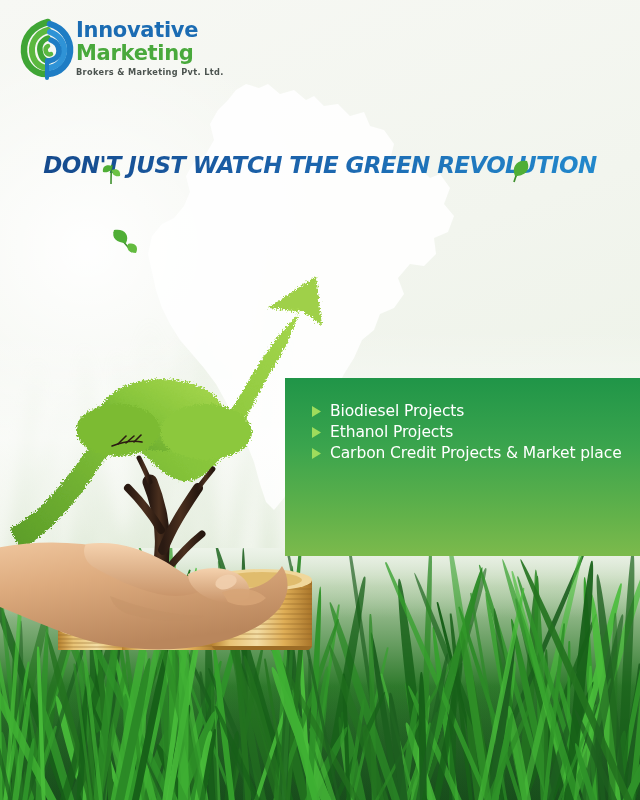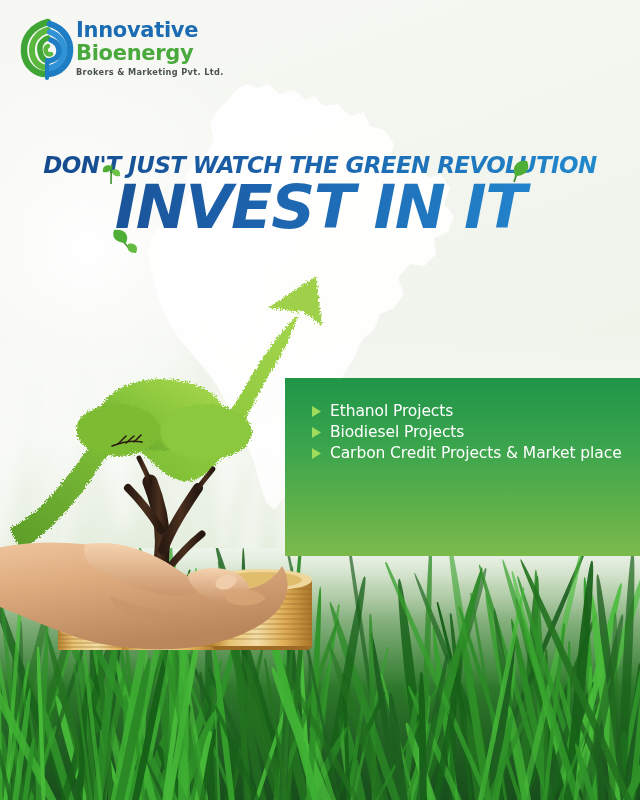--- a/index.html
+++ b/index.html
@@ -213,28 +213,27 @@
           <path d="M30,30 C28,31 27,33 28,36 C29,38 31,39 33,38" stroke="#5bb83f" stroke-width="4.5"></path>
           <path d="M30,58 C42,57 51,48 52,36 C53,23 45,12 32,8" stroke="#1f7dc4" stroke-width="6.5"></path>
           <path d="M30,52 C39,51 45,45 46,36 C47,27 41,19 32,16" stroke="#2f93d6" stroke-width="6"></path>
           <path d="M31,45 C37,44 41,40 41,35 C41,30 38,26 33,24" stroke="#1f7dc4" stroke-width="5.5"></path>
         </g>
         <path d="M29,44 L29,62" stroke="#1f7dc4" stroke-width="4" stroke-linecap="round"></path>
       </svg>
     </div>
     <div class="logo-text">
       <span class="logo-l1">Innovative</span>
-      <span class="logo-l2">Bioenergy</span>
+      <span class="logo-l2">Marketing</span>
       <span class="logo-l3">Brokers &amp; Marketing Pvt. Ltd.</span>
     </div>
   </div>
 
   <div class="headline">
     <span class="hl-line1">DON'T JUST WATCH THE GREEN REVOLUTION</span>
-    <span class="hl-line2">INVEST IN IT</span>
   </div>
 
   <div class="leaf-deco leaf-a">
     <svg width="22" height="26" viewBox="0 0 22 26" xmlns="http://www.w3.org/2000/svg">
       <path d="M11,24 C11,16 11,10 12,5" stroke="#3f8f2e" stroke-width="1.6" fill="none"></path>
       <path d="M12,6 C6,4 2,7 3,12 C8,13 12,11 12,6 Z" fill="#4fae36"></path>
       <path d="M12,10 C17,8 21,11 20,16 C15,17 12,15 12,10 Z" fill="#6cc244"></path>
     </svg>
   </div>
 
@@ -248,37 +247,37 @@
   <div class="leaf-deco leaf-c">
     <svg width="34" height="30" viewBox="0 0 34 30" xmlns="http://www.w3.org/2000/svg">
       <path d="M4,6 C10,12 16,18 22,26" stroke="#3f8f2e" stroke-width="1.6" fill="none"></path>
       <path d="M4,4 C14,2 20,9 16,17 C7,17 1,12 4,4 Z" fill="#4fae36"></path>
       <path d="M18,18 C25,16 29,21 26,27 C19,27 16,23 18,18 Z" fill="#63bb3f"></path>
     </svg>
   </div>
 
   <div class="panel">
     <div class="panel-list">
+
+      <div class="panel-item">
+        <span class="bullet-arrow">
+          <svg width="11" height="13" viewBox="0 0 11 13" xmlns="http://www.w3.org/2000/svg">
+              <path d="M1,1 L10,6.5 L1,12 Z" fill="#9fdc5c"></path>
+            </svg>
+        </span>
+        <span class="panel-label">Biodiesel Projects</span>
+      </div>
 
       <div class="panel-item">
         <span class="bullet-arrow">
           <svg width="11" height="13" viewBox="0 0 11 13" xmlns="http://www.w3.org/2000/svg">
               <path d="M1,1 L10,6.5 L1,12 Z" fill="#9fdc5c"></path>
             </svg>
         </span>
         <span class="panel-label">Ethanol Projects</span>
-      </div>
-
-      <div class="panel-item">
-        <span class="bullet-arrow">
-          <svg width="11" height="13" viewBox="0 0 11 13" xmlns="http://www.w3.org/2000/svg">
-              <path d="M1,1 L10,6.5 L1,12 Z" fill="#9fdc5c"></path>
-            </svg>
-        </span>
-        <span class="panel-label">Biodiesel Projects</span>
       </div>
 
       <div class="panel-item">
         <span class="bullet-arrow">
           <svg width="11" height="13" viewBox="0 0 11 13" xmlns="http://www.w3.org/2000/svg">
               <path d="M1,1 L10,6.5 L1,12 Z" fill="#9fdc5c"></path>
             </svg>
         </span>
         <span class="panel-label">Carbon Credit Projects &amp; Market place</span>
       </div>

